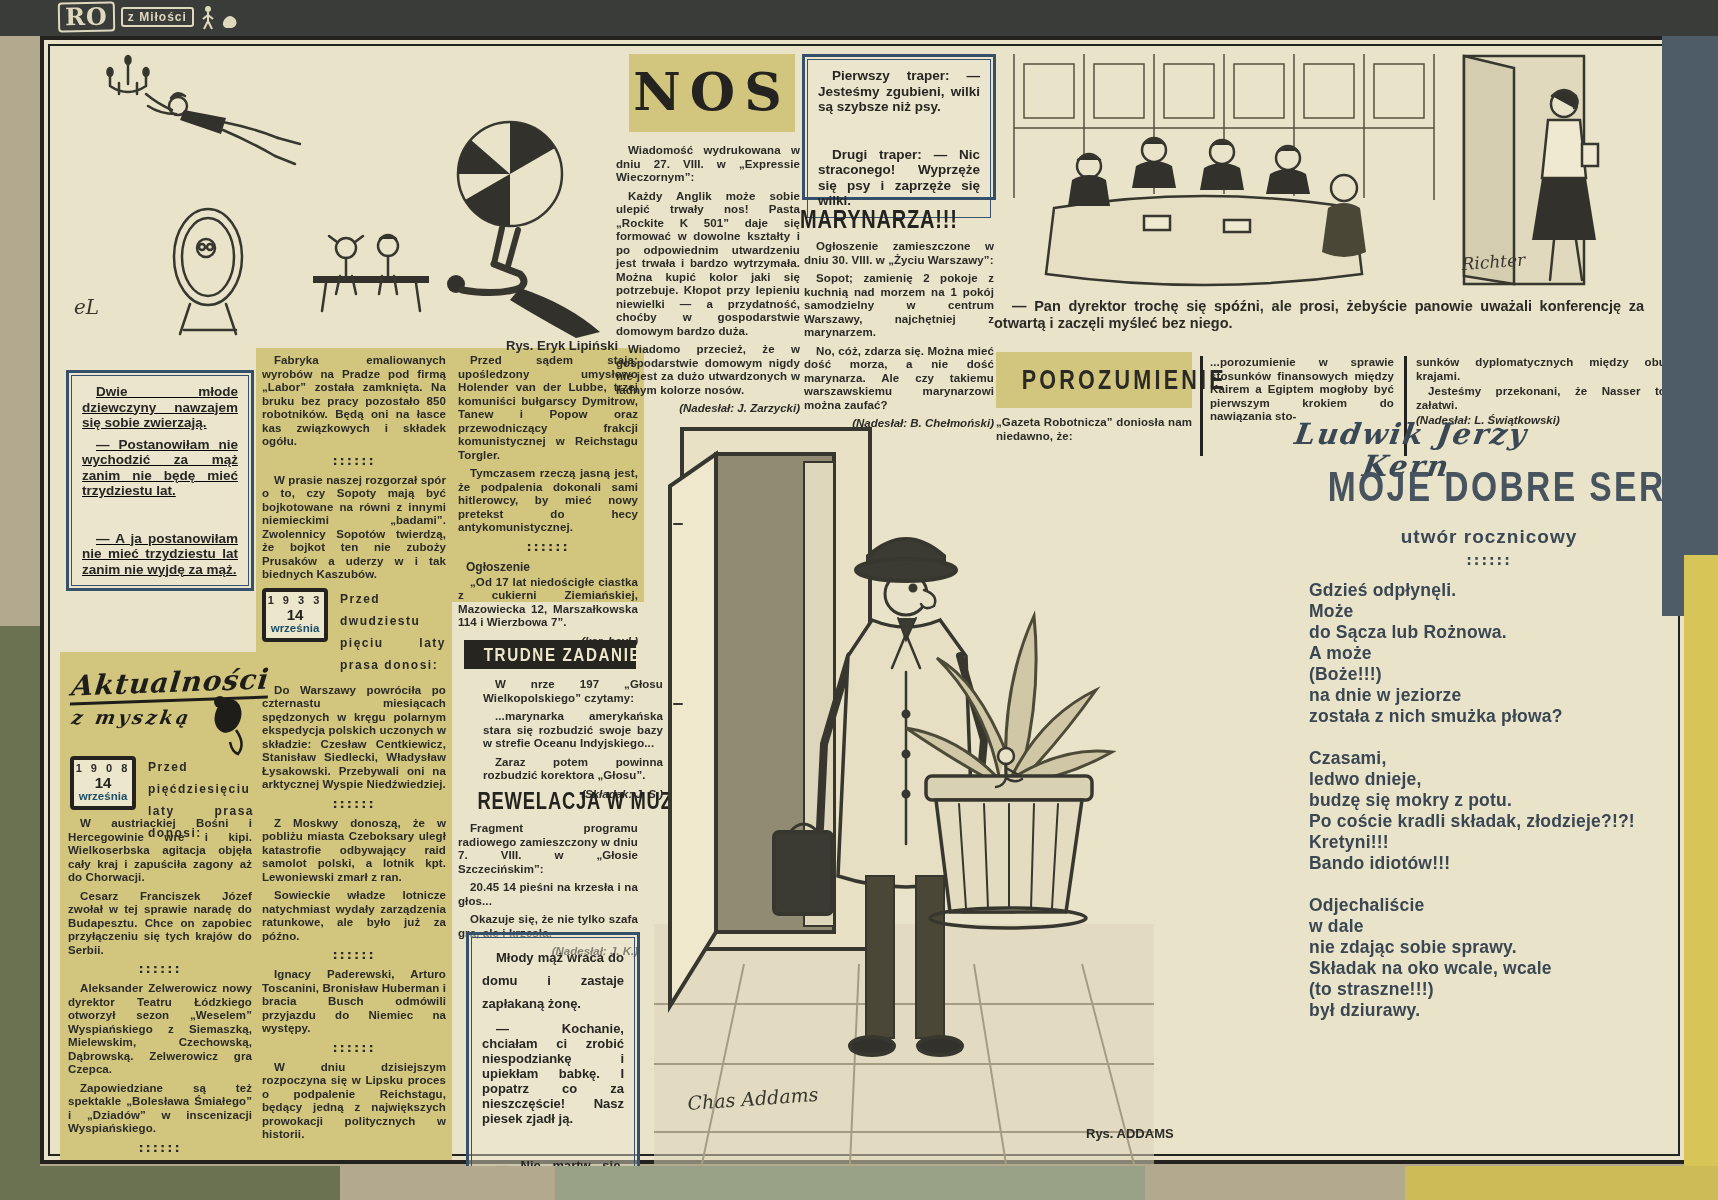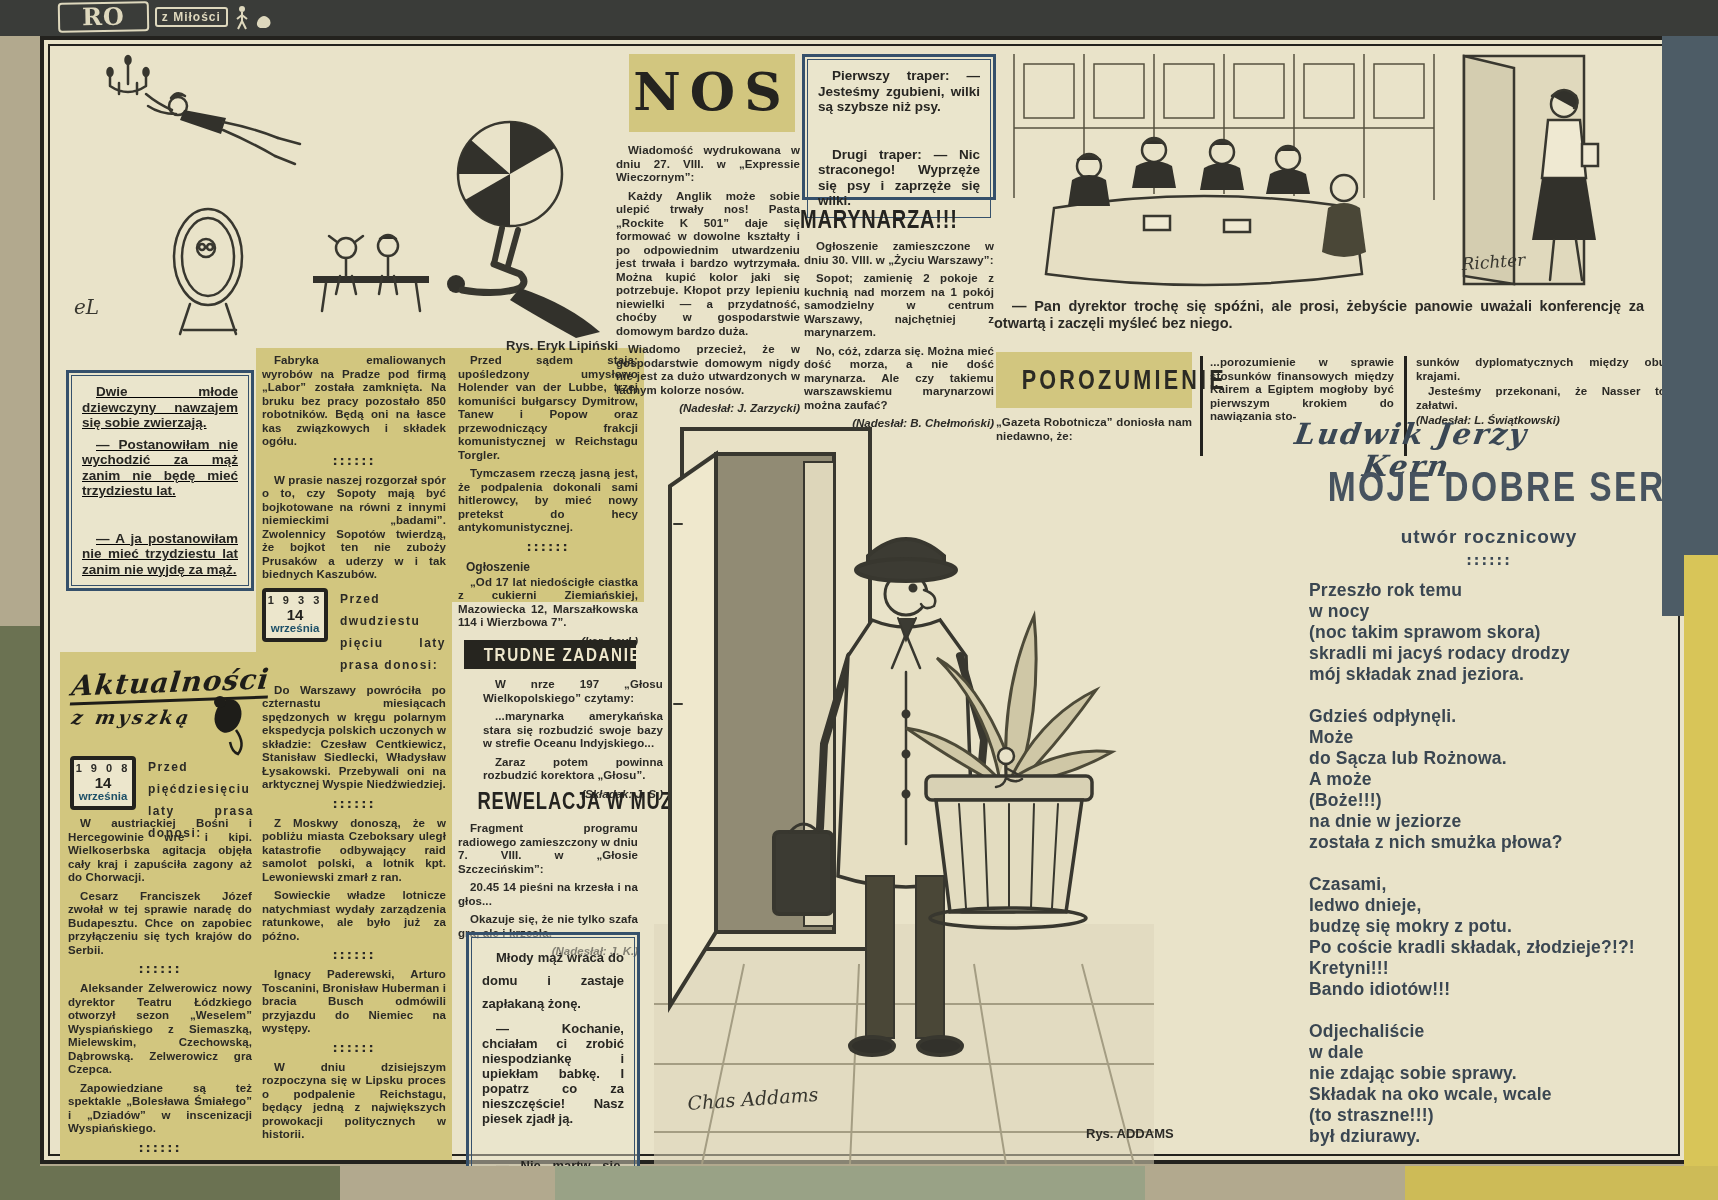--- a/index.html
+++ b/index.html
@@ -43,21 +43,21 @@
   .h-poem{font:700 42px/46px "Liberation Sans",sans-serif;color:#47535f;letter-spacing:3px;}
   .poemsub{font:700 19px/22px "Liberation Sans",sans-serif;color:#3a4754;letter-spacing:1px;}
   .poemsep{font:700 14px/16px "DejaVu Sans",sans-serif;letter-spacing:2px;color:#3a4754;}
   .pl{font:700 17.5px/21px "Liberation Sans",sans-serif;color:#3a4651;letter-spacing:.2px;}
   .stanza{margin-bottom:21px;}
   .cap{font:700 13px/15px "Liberation Sans",sans-serif;color:#2b2a26;}
   .cap2{font:700 14.5px/17px "Liberation Sans",sans-serif;color:#2b2a26;text-align:justify;}
   .vrule{background:#23221e;width:3px;}
   
   .stamp{position:absolute;left:58px;top:2px;height:30px;display:flex;align-items:center;gap:6px;}
-  .stamp .ro{font:700 24px/26px "DejaVu Serif",serif;color:#ded8bd;letter-spacing:1px;border:2px solid #ded8bd;border-radius:4px;padding:0 22px;transform:rotate(-1deg);}
+  .stamp .ro{font:700 24px/26px "DejaVu Serif",serif;color:#ded8bd;letter-spacing:1px;border:2px solid #ded8bd;border-radius:4px;padding:0 5px;transform:rotate(-1deg);}
   .stamp .zm{font:700 12px/14px "Liberation Sans",sans-serif;color:#ded8bd;border:2px solid #ded8bd;border-radius:3px;padding:1px 5px;letter-spacing:1px;}
   svg text{font-family:"DejaVu Serif",serif;}
 </style>
 </head>
 <body>
 
 <div class="patch" style="left:0;top:0;width:1718px;height:36px;background:#3a3c39;"></div>
 <div class="patch" style="left:0;top:36px;width:40px;height:590px;background:#b2a98e;"></div>
 <div class="patch" style="left:0;top:626px;width:40px;height:574px;background:#6b7252;"></div>
 
@@ -343,27 +343,20 @@
   <div class="abs cap" style="left:1042px;top:1086px;width:120px;">Rys. ADDAMS</div>
 
   <div class="abs kern" style="left:1205px;top:378px;width:320px;text-align:center;">Ludwik Jerzy Kern</div>
   <div class="abs" style="left:1235px;top:424px;width:420px;text-align:center;">
     <span class="h-poem cond">MOJE DOBRE SERCE</span>
   </div>
   <div class="abs poemsub" style="left:1295px;top:486px;width:300px;text-align:center;">utwór rocznicowy</div>
   <div class="abs poemsep" style="left:1295px;top:512px;width:300px;text-align:center;">::::::</div>
   <div class="abs" style="left:1265px;top:540px;width:370px;">
     <div class="stanza">
-      <div class="pl">Przeszło rok temu</div>
-      <div class="pl">w nocy</div>
-      <div class="pl">(noc takim sprawom skora)</div>
-      <div class="pl">skradli mi jacyś rodacy drodzy</div>
-      <div class="pl">mój składak znad jeziora.</div>
-    </div>
-    <div class="stanza">
       <div class="pl">Gdzieś odpłynęli.</div>
       <div class="pl">Może</div>
       <div class="pl">do Sącza lub Rożnowa.</div>
       <div class="pl">A może</div>
       <div class="pl">(Boże!!!)</div>
       <div class="pl">na dnie w jeziorze</div>
       <div class="pl">została z nich smużka płowa?</div>
     </div>
     <div class="stanza">
       <div class="pl">Czasami,</div>

